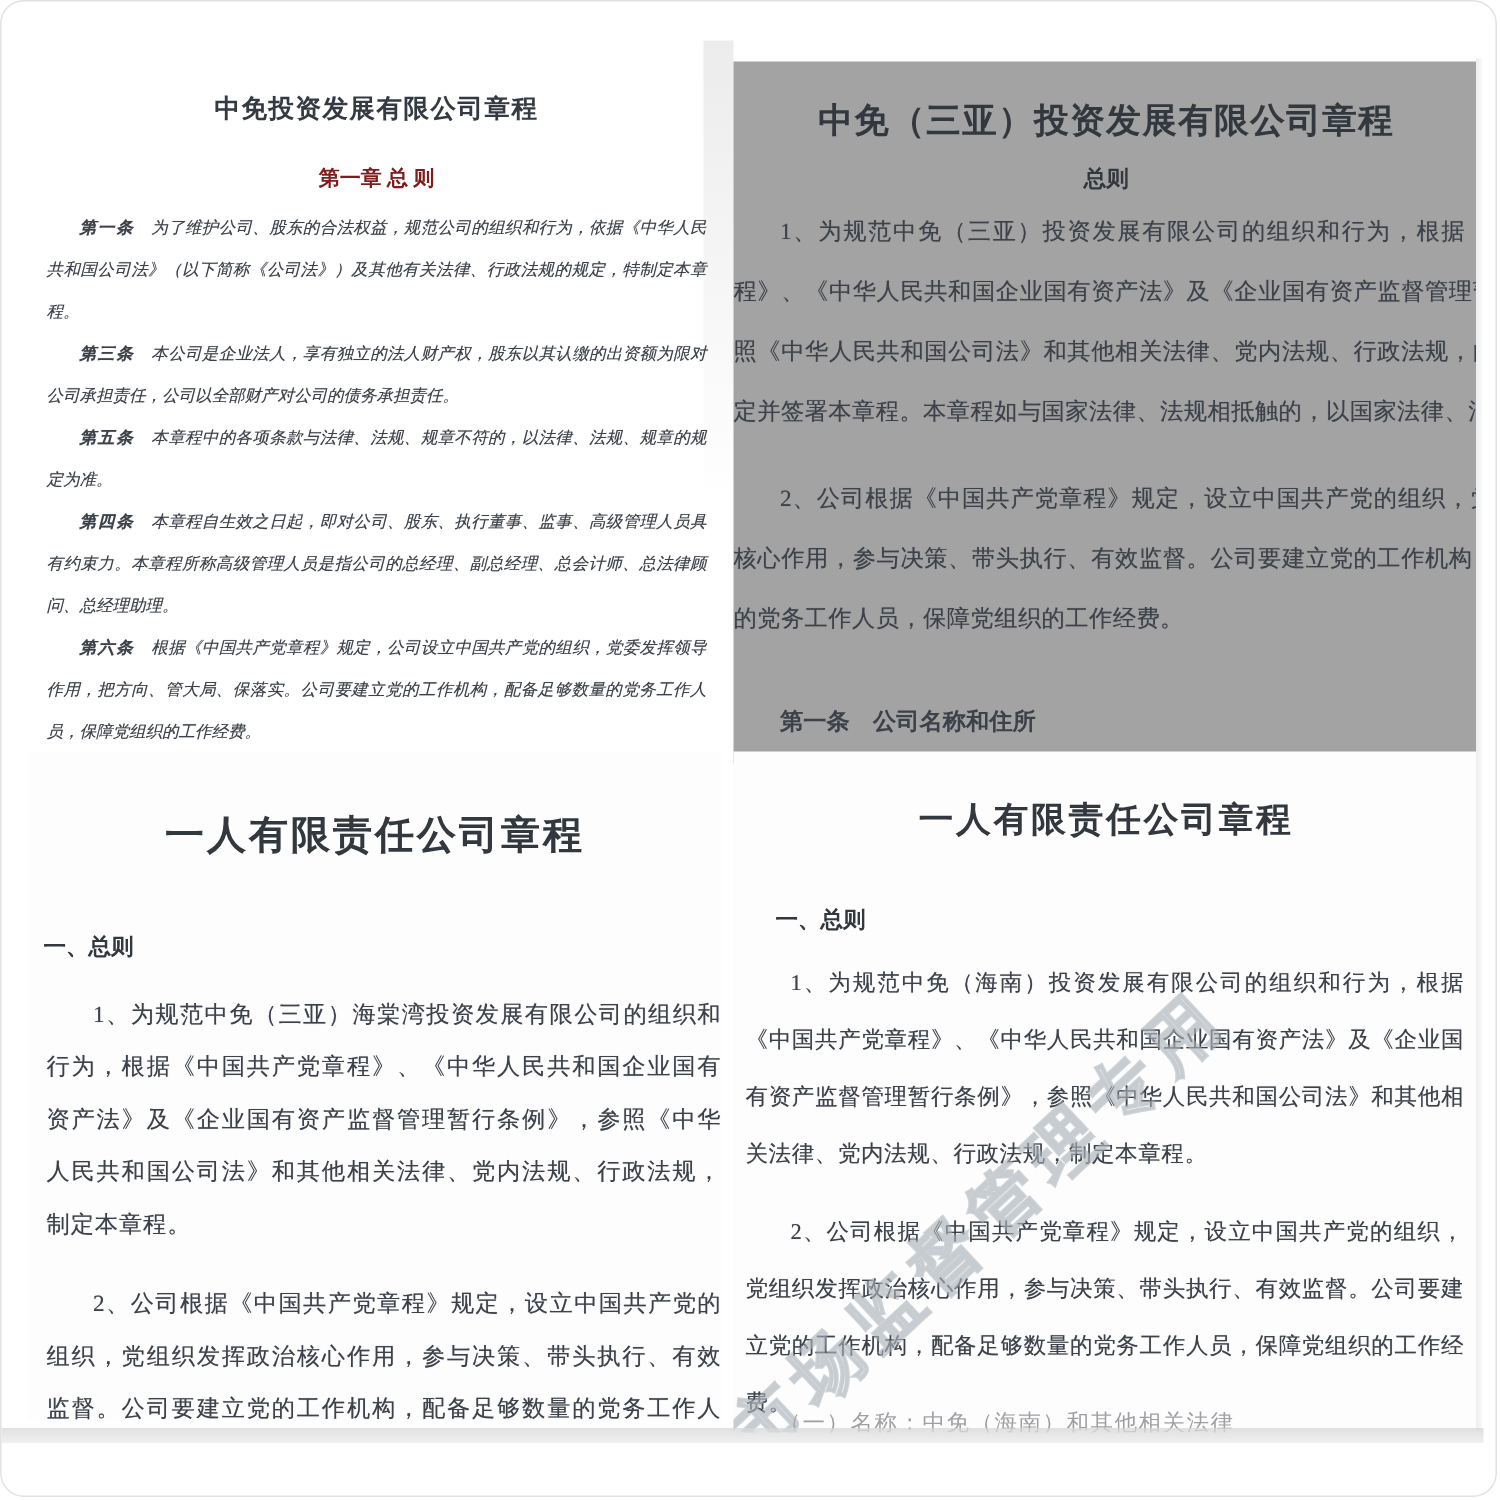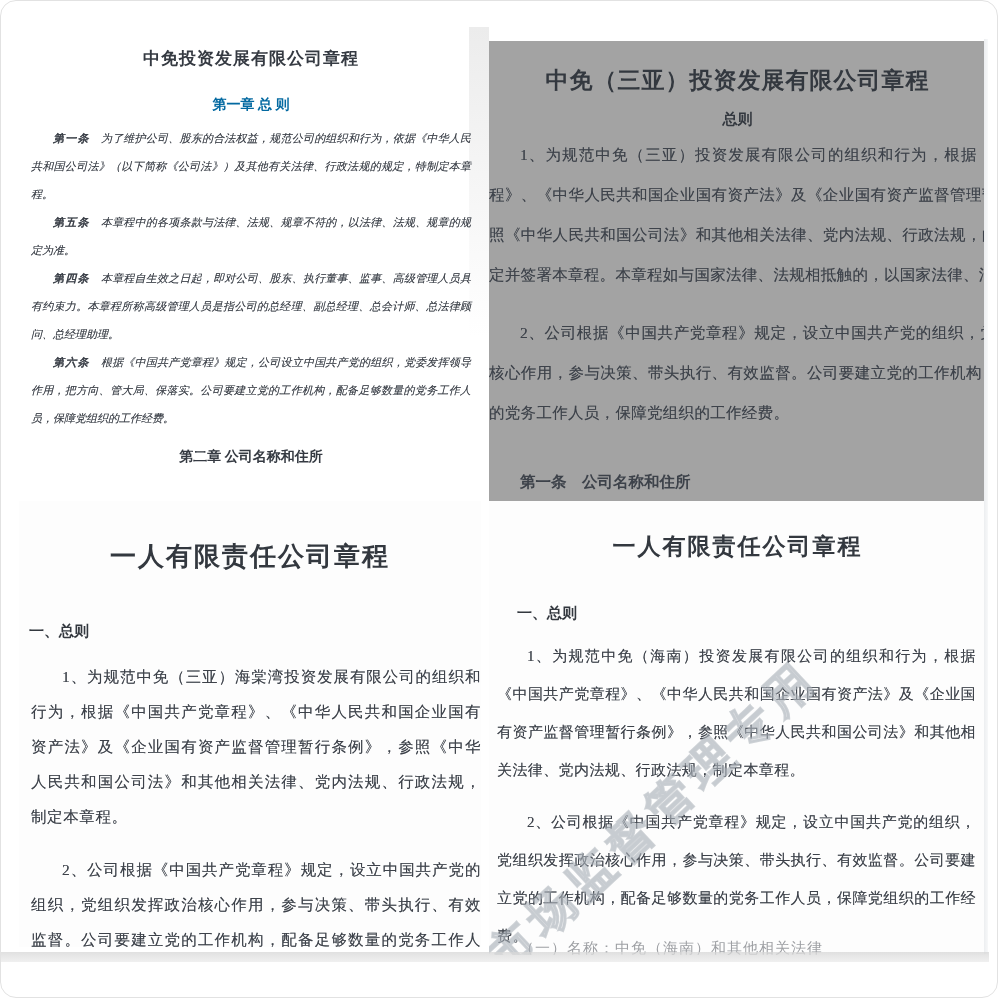--- a/index.html
+++ b/index.html
@@ -13,22 +13,22 @@
   .seam-v{position:absolute;left:468px;top:26px;width:20px;height:310px;
           background:linear-gradient(#ececec, rgba(245,245,245,0));}
   .edge-r{position:absolute;left:983px;top:38px;width:4px;height:915px;
           background:linear-gradient(90deg,#eceef0,#f7f8f9);}
   .table-edge{position:absolute;left:0px;top:951px;width:988px;height:10px;
           background:linear-gradient(#d6d6d6,#ebebeb);opacity:.75;}
 
   
   .page-tl{left:30px;top:26px;width:440px;}
   .page-tl .doc-title{font-size:17px;font-weight:bold;text-align:center;
-          letter-spacing:1px;margin:20px 0 0 0;color:#353a42;}
-  .page-tl .chap{font-size:14px;font-weight:bold;text-align:center;margin:26px 0 10px 0;color:#0369a1;}
+          letter-spacing:1px;margin:34px 0 0 0;color:#353a42;}
+  .page-tl .chap{font-size:14px;font-weight:bold;text-align:center;margin:26px 0 10px 0;color:#7f1d1d;}
   .page-tl .art{font-size:11px;line-height:28px;text-align:justify;text-indent:2em;
           text-shadow:0 0 .5px rgba(61,66,74,.55);font-style:italic;}
   .page-tl .art b{letter-spacing:1px;}
   .page-tl .chap2{font-size:14px;font-weight:bold;text-align:center;margin:16px 0 0 0;color:#353a42;}
 
   
   .page-tr{left:488px;top:40px;width:497px;height:468px;overflow:hidden;background:#a3a3a3;}
   .page-tr .doc-title{font-size:23px;font-weight:bold;text-align:center;
           letter-spacing:1px;margin:24px 0 0 0;color:#33383f;}
   .page-tr .subtitle{font-size:15px;font-weight:bold;text-align:center;margin:14px 0 6px 0;color:#33383f;}
@@ -67,20 +67,21 @@
 <body>
 
 <div class="canvas">
 
   <div class="seam-v"></div>
 
   <div class="page page-tl">
     <p class="doc-title">中免投资发展有限公司章程</p>
     <p class="chap">第一章 总 则</p>
     <p class="art"><b>第一条</b>　<span>为了维护公司、股东的合法权益，规范公司的组织和行为，依据《中华人民共和国公司法》（以下简称《公司法》）及其他有关法律、行政法规的规定，特制定本章程。</span></p>
+    <p class="art"><b>第三条</b>　<span>本公司是企业法人，享有独立的法人财产权，股东以其认缴的出资额为限对公司承担责任，公司以全部财产对公司的债务承担责任。</span></p>
     <p class="art"><b>第五条</b>　<span>本章程中的各项条款与法律、法规、规章不符的，以法律、法规、规章的规定为准。</span></p>
     <p class="art"><b>第四条</b>　<span>本章程自生效之日起，即对公司、股东、执行董事、监事、高级管理人员具有约束力。本章程所称高级管理人员是指公司的总经理、副总经理、总会计师、总法律顾问、总经理助理。</span></p>
     <p class="art"><b>第六条</b>　<span>根据《中国共产党章程》规定，公司设立中国共产党的组织，党委发挥领导作用，把方向、管大局、保落实。公司要建立党的工作机构，配备足够数量的党务工作人员，保障党组织的工作经费。</span></p>
     <p class="chap2">第二章 公司名称和住所</p>
   </div>
 
   <div class="page page-tr">
     <p class="doc-title">中免（三亚）投资发展有限公司章程</p>
     <p class="subtitle">总则</p>
     <div class="body">

